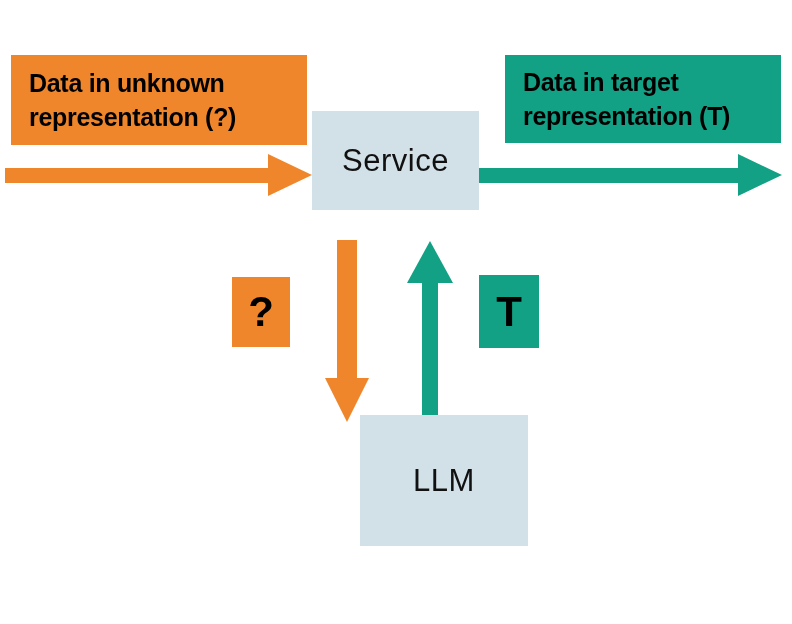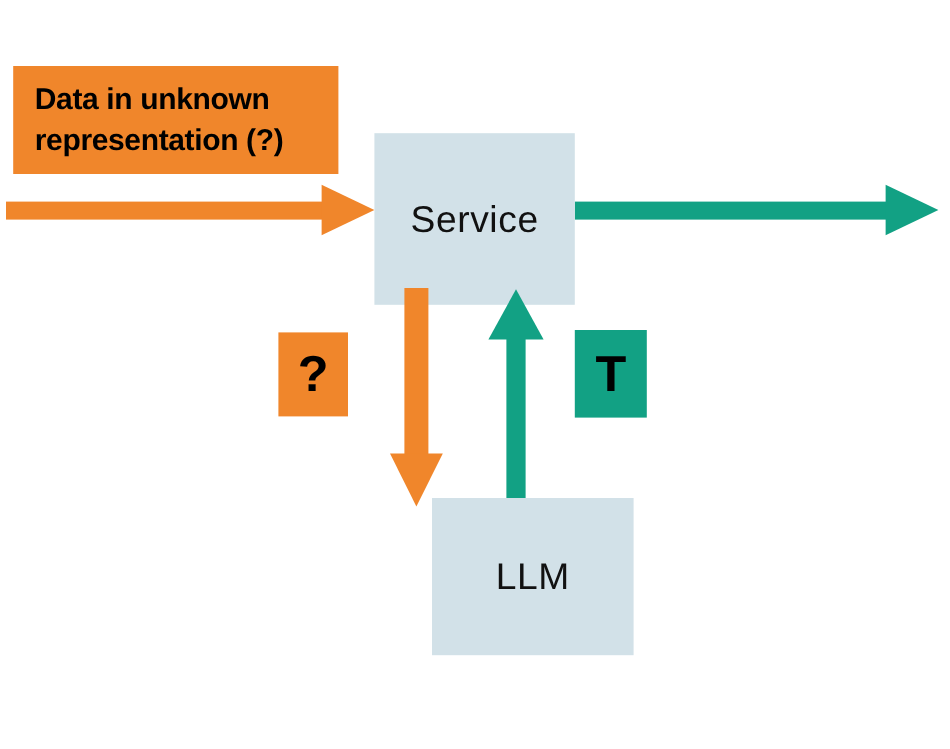--- a/index.html
+++ b/index.html
@@ -80,36 +80,39 @@
     border-left: 23px solid transparent;
     border-right: 23px solid transparent;
     border-bottom: 42px solid var(--teal);
   }
 </style>
 </head>
 <body>
 
 <div id="canvas">
 
-  <div class="abs label-box orange" style="left:11px; top:55px; width:271px; height:90px;">
+  <div class="abs label-box orange" style="left:11px; top:55px; width:296px; height:90px;">
     <span>Data in unknown representation (?)</span>
   </div>
 
+  <div class="abs label-box teal" style="left:505px; top:55px; width:276px; height:88px;">
+    <span>Data in target representation (T)</span>
+  </div>
 
   <div>
     <div class="abs shaft-h orange-fill" style="left:5px; top:168px; width:265px;"></div>
     <div class="abs head-right orange-head" style="left:268px; top:154px;"></div>
   </div>
 
   <div>
     <div class="abs shaft-h teal-fill" style="left:479px; top:168px; width:260px;"></div>
     <div class="abs head-right teal-head" style="left:738px; top:154px;"></div>
   </div>
 
-  <div class="abs node" style="left:312px; top:111px; width:167px; height:143px;">
+  <div class="abs node" style="left:312px; top:111px; width:167px; height:99px;">
     <span>Service</span>
   </div>
 
   <div>
     <div class="abs orange-fill" style="left:337px; top:240px; width:20px; height:140px;"></div>
     <div class="abs head-down" style="left:325px; top:378px;"></div>
   </div>
 
   <div>
     <div class="abs teal-fill" style="left:422px; top:282px; width:16px; height:133px;"></div>

